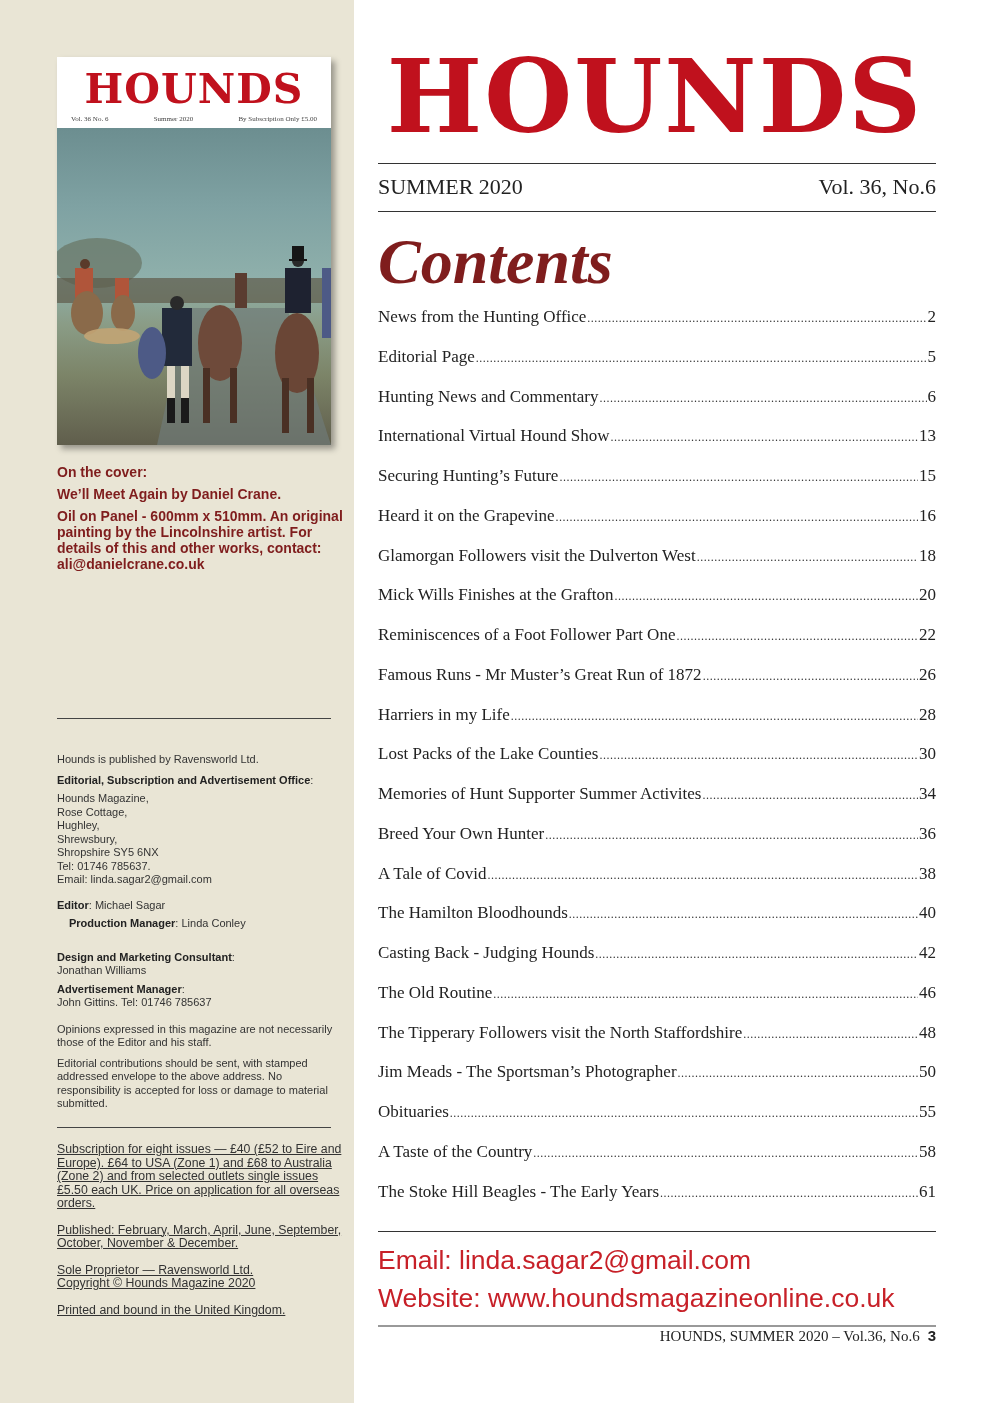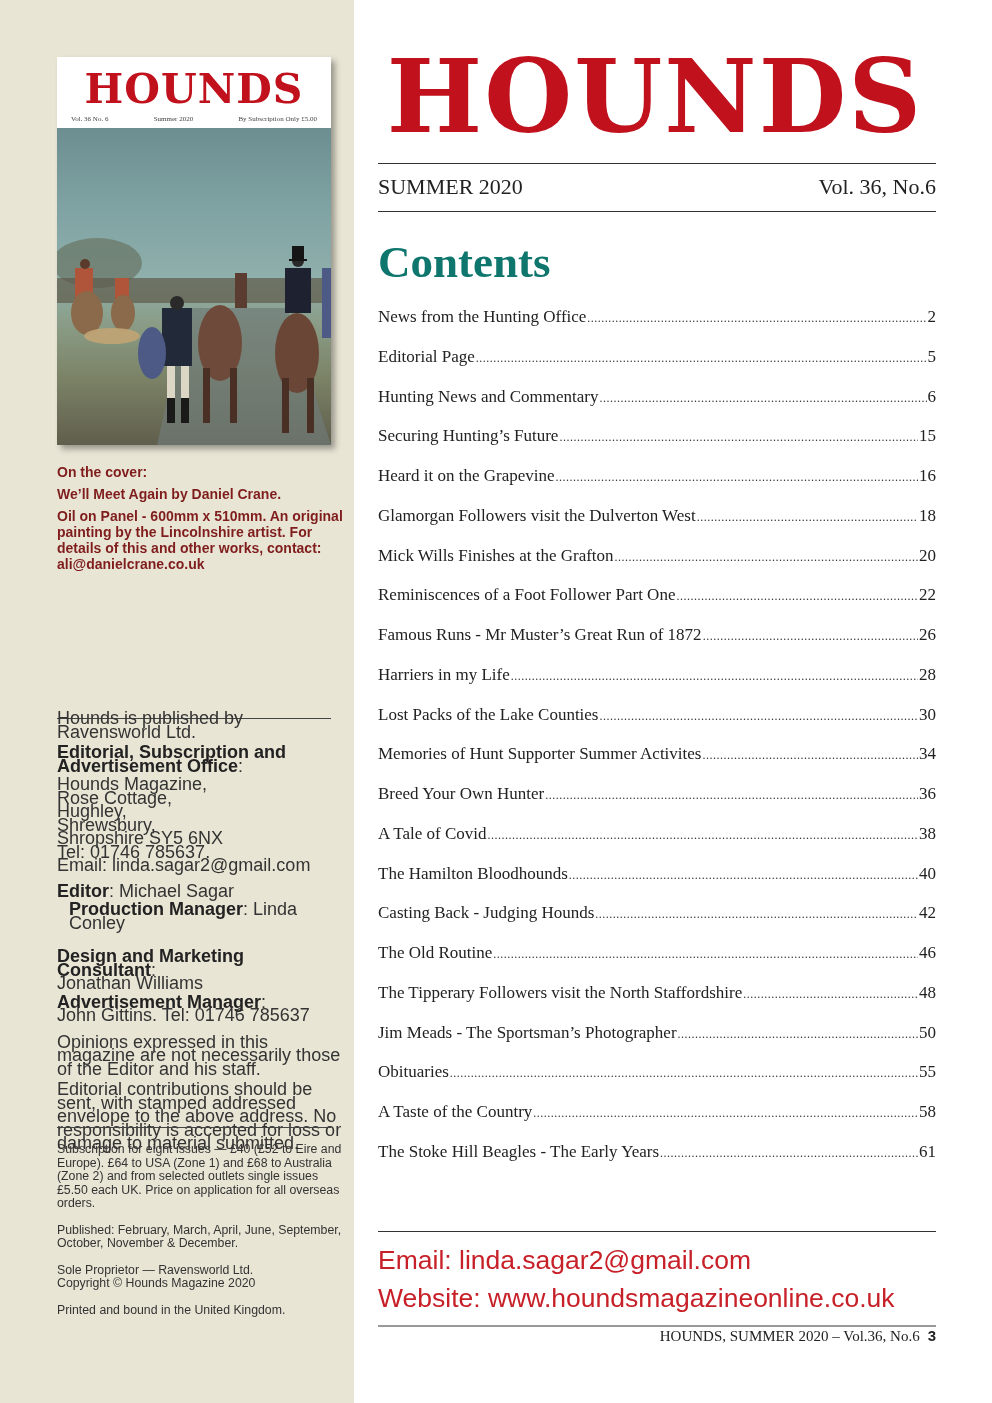--- a/index.html
+++ b/index.html
@@ -31,42 +31,42 @@
     position: absolute; left: 0; top: 71px; width: 274px; height: 317px;
     background: linear-gradient(180deg, #6c8e90 0%, #7fa2a3 25%, #8fb0ab 48%, #8a9c86 62%, #7c8468 78%, #605e4c 100%);
   }
   .cover-art svg { position: absolute; left: 0; top: 0; }
 
   .cover-caption { position: absolute; left: 57px; top: 464px; width: 290px; font-weight: bold; font-size: 14px; line-height: 16px; color: #7f1d1d; }
   .cover-caption p { margin-bottom: 6px; }
 
   .rule-left { position: absolute; left: 57px; width: 274px; height: 1px; background: #444; }
 
-  .imprint { position: absolute; left: 57px; top: 712px; width: 290px; font-size: 18px; line-height: 13.5px; color: #333; }
+  .imprint { position: absolute; left: 57px; top: 753px; width: 290px; font-size: 11px; line-height: 13.5px; color: #333; }
   .imprint p { margin-bottom: 7px; }
   .imprint b { color: #222; }
 
-  .subs { position: absolute; left: 57px; top: 1143px; width: 290px; font-size: 12.3px; line-height: 13.5px; color: #333; }
+  .subs { position: absolute; left: 57px; top: 1143px; width: 290px; font-size: 12.3px; line-height: 13.5px; color: #333; text-decoration: underline; }
   .subs p { margin-bottom: 13px; }
 
   
   .main { position: absolute; left: 378px; top: 0; width: 558px; }
   .masthead {
     position: absolute; left: -6px; top: 42px; width: 566px; text-align: center;
     font-family: "DejaVu Serif", "Liberation Serif", serif; font-weight: bold;
     font-size: 101px; letter-spacing: 2px; line-height: 110px; color: #c0111d;
   }
   .hr { position: absolute; left: 0; width: 558px; height: 1px; background: #333; }
   .issue-row {
     position: absolute; left: 0; top: 174px; width: 558px; display: flex; justify-content: space-between;
     font-family: "Liberation Serif", serif; font-size: 22px; color: #222;
   }
   .contents-title {
     position: absolute; left: 0; top: 222px;
-    font-family: "Liberation Serif", serif; font-size: 45px; color: #0f766e; line-height: 80px;
+    font-family: "Liberation Serif", serif; font-size: 64px; color: #7f1d1d; line-height: 80px; font-style: italic;
   }
   .toc { position: absolute; left: 0; top: 307px; width: 558px; list-style: none; }
   .toc li {
     display: flex; align-items: baseline; height: 39.75px;
     font-family: "Liberation Serif", serif; font-size: 17px; color: #222; justify-content: center;
   }
   .toc .t { white-space: nowrap; }
   .toc .d { flex: 1; overflow: hidden; white-space: nowrap; margin: 0 1px; color: #333; font-size: 12px; letter-spacing: 0.5px; }
   .toc .d::before { content: "..........................................................................................................................................................................................................................................................................."; }
   .toc .p { white-space: nowrap; }
@@ -191,20 +191,25 @@
         <span class="t">Editorial Page</span>
         <span class="d"></span>
         <span class="p">5</span>
       </li>
     <li>
         <span class="t">Hunting News and Commentary</span>
         <span class="d"></span>
         <span class="p">6</span>
       </li>
     <li>
+        <span class="t">International Virtual Hound Show</span>
+        <span class="d"></span>
+        <span class="p">13</span>
+      </li>
+    <li>
         <span class="t">Securing Hunting’s Future</span>
         <span class="d"></span>
         <span class="p">15</span>
       </li>
     <li>
         <span class="t">Heard it on the Grapevine</span>
         <span class="d"></span>
         <span class="p">16</span>
       </li>
     <li>

